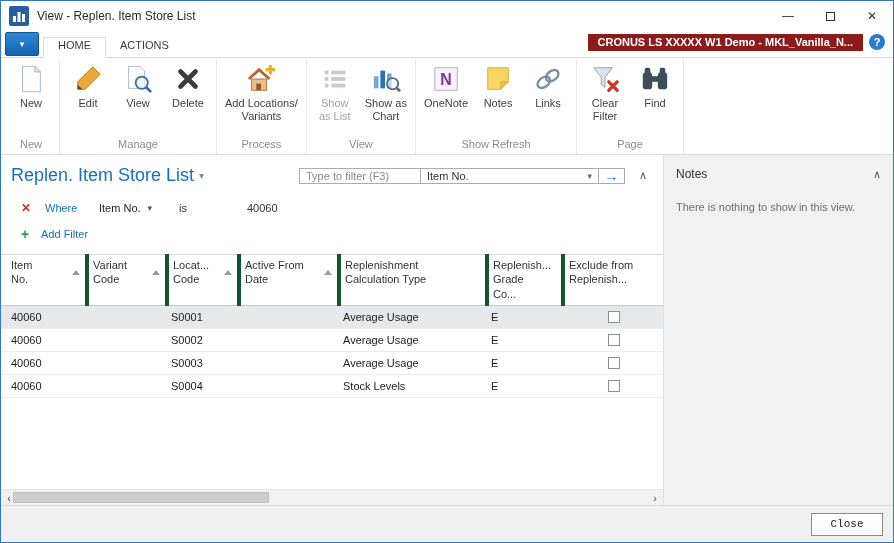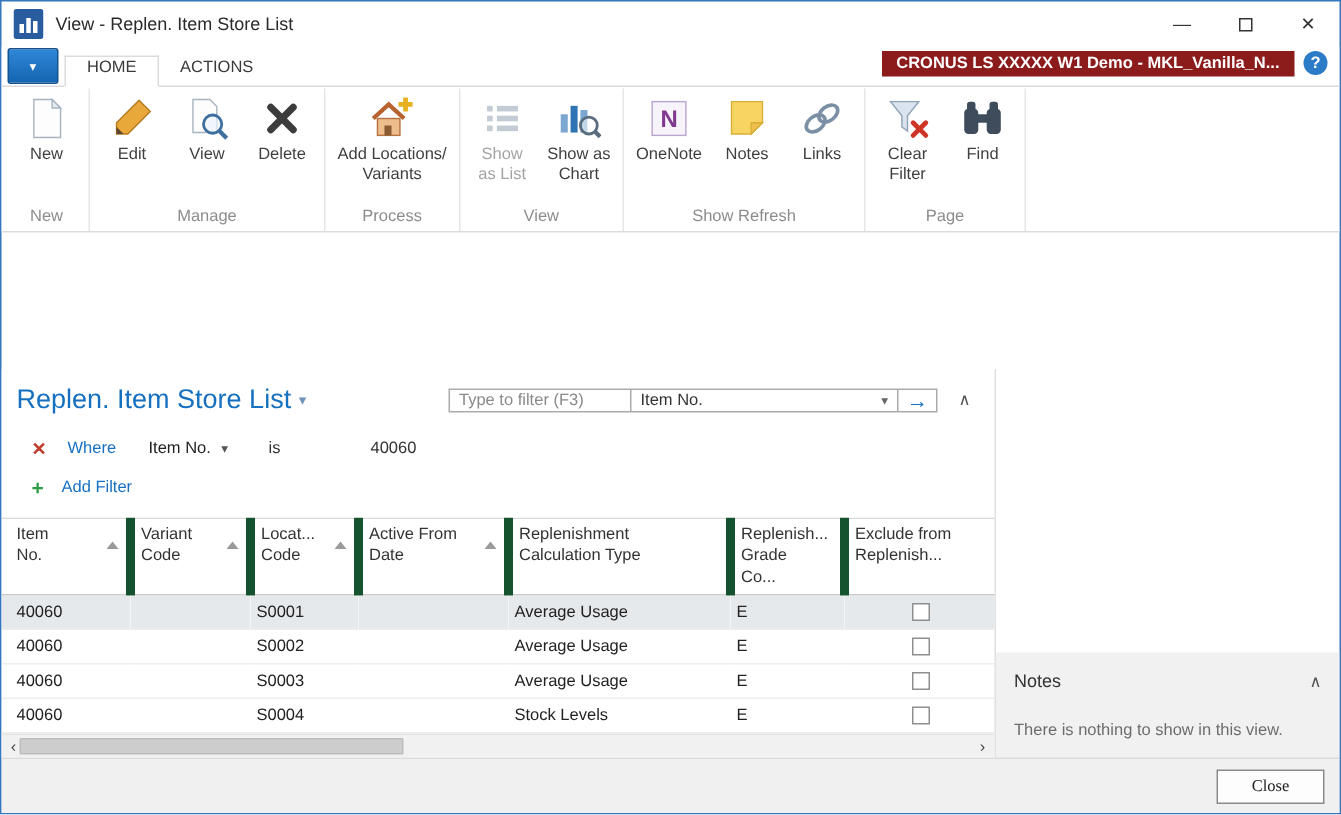--- a/index.html
+++ b/index.html
@@ -27,21 +27,21 @@
   .ribbon { height:97px; border-bottom:1px solid #dcdcdc; display:flex; padding:1px 2px 0; flex:0 0 auto; background:#fff; }
   .rgroup { display:flex; flex-direction:column; border-right:1px solid #e6e6e6; }
   .rbtns { display:flex; flex:1; padding:2px 3px 0; align-items:flex-start; }
   .rbtn { min-width:50px; padding:3px 5px 2px; display:flex; flex-direction:column; align-items:center; text-align:center; font-size:11px; color:#3f3f3f; line-height:1.2; }
   .rbtn svg { width:30px; height:30px; margin-bottom:3px; }
   .rbtn span { white-space:pre-line; }
   .rbtn.disabled { color:#a3a3a3; }
   .rgroup-label { font-size:11px; color:#8c8c8c; text-align:center; padding:1px 8px 4px; }
 
   
-  .content { flex:1; display:flex; min-height:0;align-items:flex-end; }
+  .content { flex:1; display:flex; min-height:0; }
   .main { flex:1; display:flex; flex-direction:column; border-right:1px solid #e0e0e0; min-width:0; background:#fff; }
   .page-header { display:flex; align-items:center; padding:10px 6px 4px 10px; }
   .page-title { font-size:18px; color:#1670c0; }
   .title-caret { color:#6f94b8; font-size:10px; margin-left:5px; }
   .filterbox { margin-left:auto; display:flex; align-items:stretch; border:1px solid #ababab; height:16px; background:#fff; }
   .filter-input { width:120px; border:0; outline:0; padding:0 6px; font-size:11px; font-family:inherit; color:#444; }
   .filter-input::placeholder { color:#8a8a8a; }
   .filter-col { width:178px; border-left:1px solid #ababab; display:flex; align-items:center; font-size:11px; color:#333; padding:0 6px; }
   .filter-col .caret { margin-left:auto; color:#666; font-size:9px; }
   .filter-go { width:26px; border-left:1px solid #ababab; display:flex; align-items:center; justify-content:center; color:#1670c0; font-size:14px; }
@@ -54,21 +54,21 @@
   .w-field { width:80px; display:flex; align-items:center; color:#222; }
   .w-field .caret { margin-left:7px; font-size:9px; color:#555; }
   .w-is { width:68px; }
   .addfilter-row { display:flex; align-items:center; margin:12px 0 0 20px; font-size:11px; }
   .af-plus { color:#2e9e45; font-weight:bold; font-size:14px; width:20px; line-height:1; }
   .af-label { color:#1670c0; }
 
   
   .grid-wrap { flex:1; margin-top:13px; overflow:hidden; }
   table.grid { width:100%; border-collapse:collapse; table-layout:fixed; font-size:11px; }
-  .grid thead th { font-weight:normal; color:#333; text-align:left; vertical-align:top; padding:3px 14px 4px 4px; border-top:1px solid #d8d8d8; border-bottom:1px solid #c9c9c9; border-right:6px solid #14532d; position:relative; line-height:1.3; height:38px; }
+  .grid thead th { font-weight:normal; color:#333; text-align:left; vertical-align:top; padding:3px 14px 4px 4px; border-top:1px solid #d8d8d8; border-bottom:1px solid #c9c9c9; border-right:4px solid #14532d; position:relative; line-height:1.3; height:38px; }
   .grid thead th:first-child { padding-left:10px; }
   .grid thead th:last-child { border-right:0; }
   .grid thead th span { white-space:pre-line; }
   .sort-caret { position:absolute; right:5px; top:15px; width:0; height:0; border-left:4px solid transparent; border-right:4px solid transparent; border-bottom:5px solid #9a9a9a; }
   .grid tbody td { height:23px; padding:2px 4px; border-bottom:1px solid #ededed; color:#222; overflow:hidden; }
   .grid tbody td:first-child { padding-left:10px; }
   .grid tbody tr.selected { background:#e6e9eb; }
   .td-center { text-align:center; }
   .cbx { width:12px; height:12px; border:1px solid #8f8f8f; background:#fff; display:inline-block; vertical-align:middle; }
 
@@ -79,21 +79,21 @@
   .hs-thumb { position:absolute; left:12px; width:256px; top:2px; bottom:2px; background:#cdcdcd; border:1px solid #bdbdbd; border-radius:1px; }
 
   
   .notes-panel { width:229px; background:#f1f1f1; flex:0 0 auto; display:flex; flex-direction:column; }
   .notes-header { display:flex; align-items:center; padding:12px 12px 8px; font-size:12px; color:#333; }
   .notes-chevron { margin-left:auto; color:#555; font-size:11px; }
   .notes-empty { font-size:11px; color:#6d6d6d; padding:12px; }
 
   
   .footer { height:37px; background:#f0f0f0; border-top:1px solid #dadada; display:flex; align-items:center; justify-content:flex-end; padding-right:10px; flex:0 0 auto; }
-  .close-btn { min-width:72px; height:23px; background:#fdfdfd; border:1px solid #8a8a8a; border-radius:0; font-size:11px; color:#222; font-family:Liberation Serif, serif; }
+  .close-btn { min-width:72px; height:23px; background:#fdfdfd; border:1px solid #8a8a8a; border-radius:0; font-size:11px; color:#222; font-family:Liberation Mono, monospace; }
 </style>
 </head>
 <body>
 
 <div class="window">
 
   <div class="titlebar">
     <svg class="app-icon" viewBox="0 0 20 20">
         <rect width="20" height="20" rx="2" fill="#2a5d9f"></rect>
         <rect x="4" y="10" width="3" height="6" fill="#fff"></rect>

